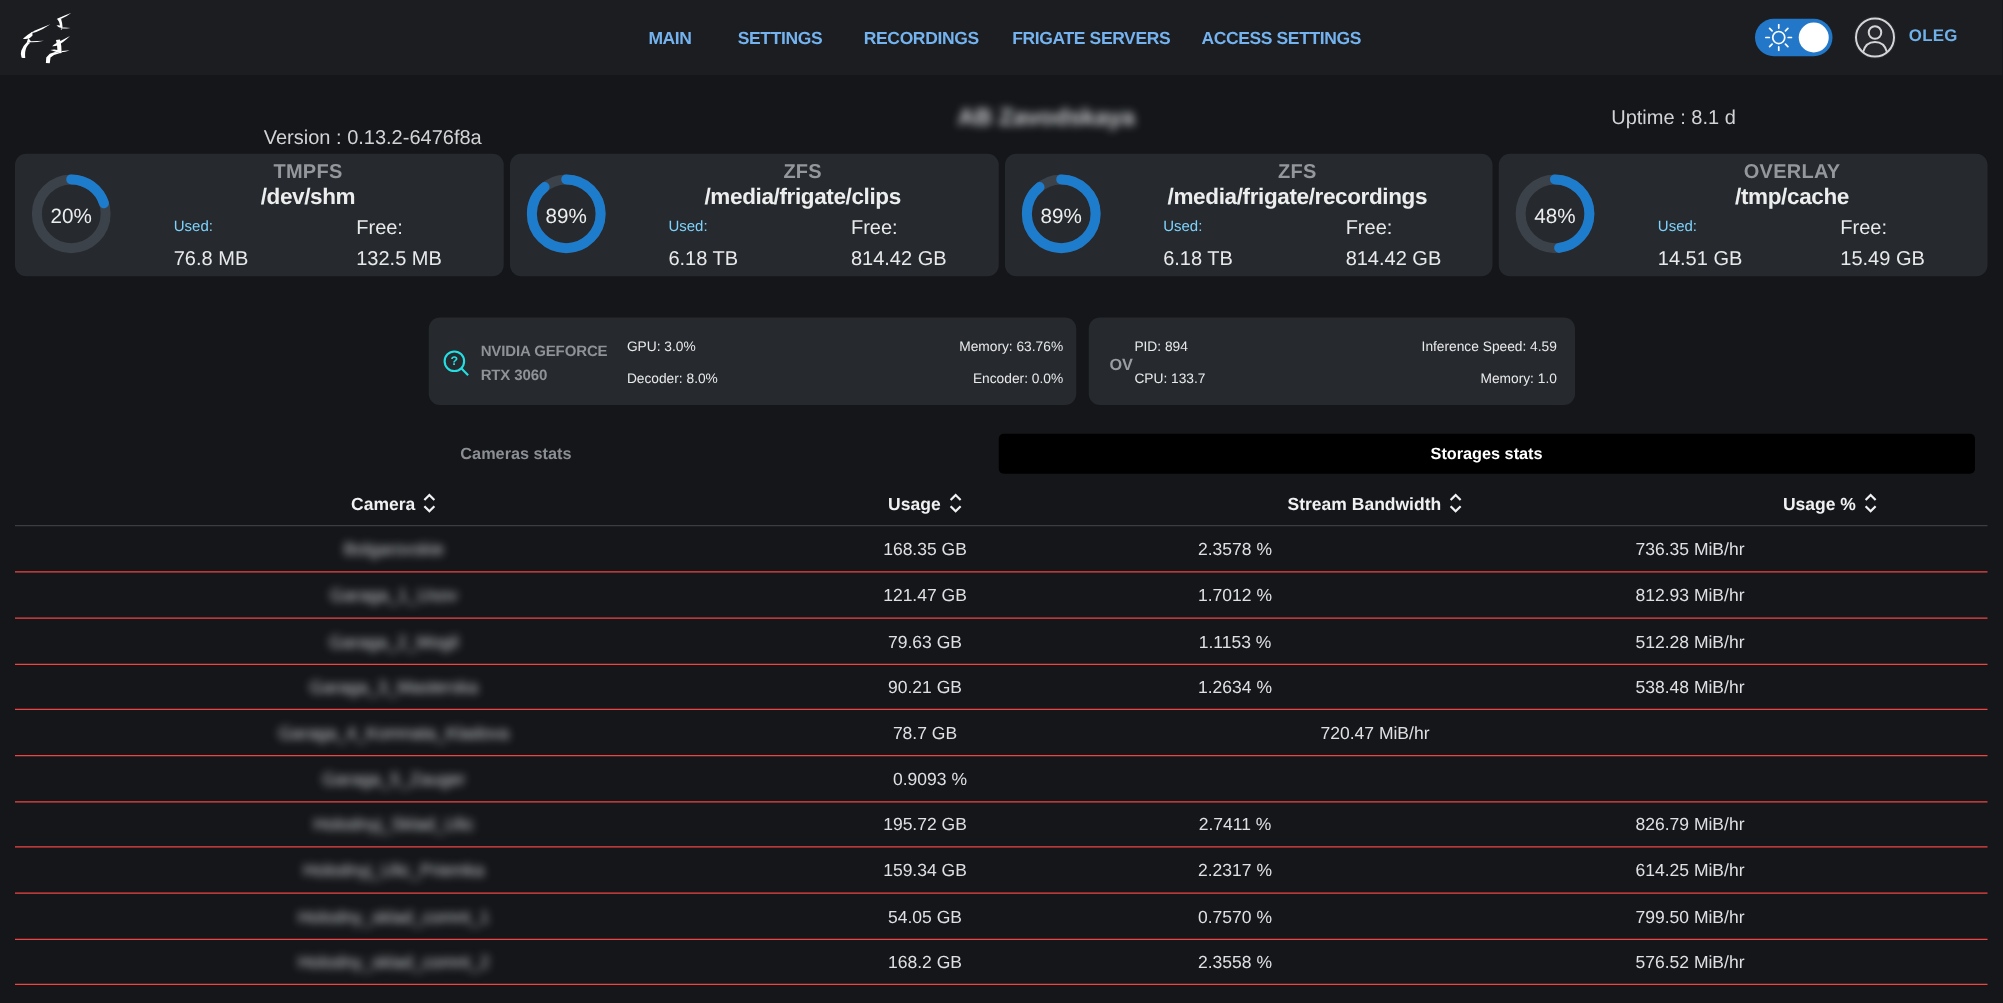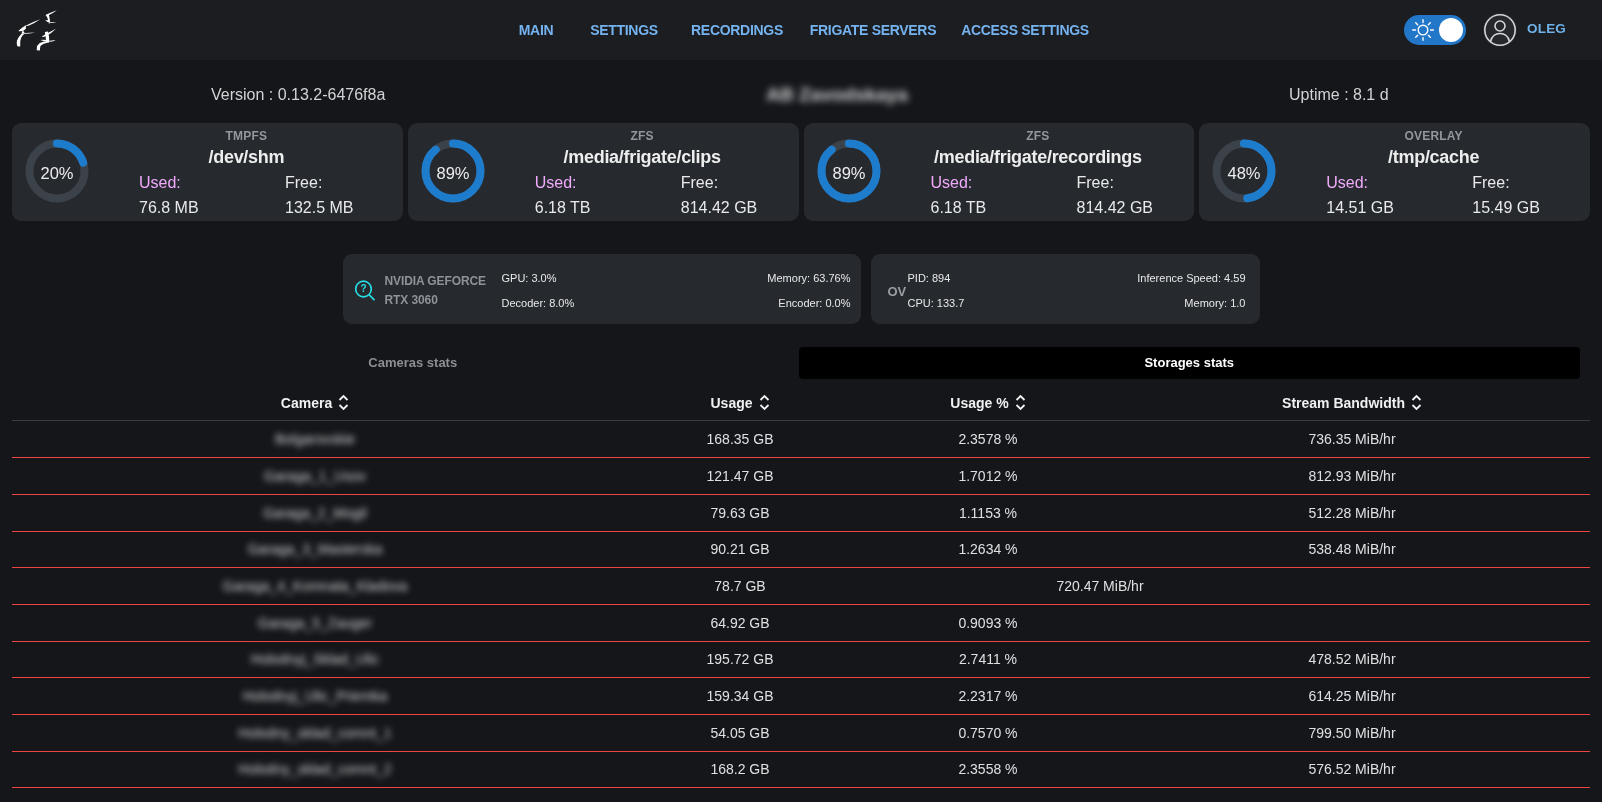--- a/index.html
+++ b/index.html
@@ -7,30 +7,30 @@
 .nav { position:absolute; left:0; top:0; width:1602px; height:60px; background:#1b1d21; }
 .logo { position:absolute; left:8px; top:0px; }
 .navlinks { position:absolute; left:0; top:0; width:1602px; height:60px; }
 .navlinks a { position:absolute; top:22px; transform:translateX(-50%); color:#74b3ef; font-size:14px; font-weight:bold; text-decoration:none; letter-spacing:-0.3px; white-space:nowrap; }
 .toggle { position:absolute; left:1404px; top:15px; width:62px; height:30px; background:#2277c9; border-radius:15px; }
 .knob { position:absolute; right:3px; top:3px; width:24px; height:24px; background:#fff; border-radius:50%; }
 .sun { position:absolute; left:8px; top:4px; }
 .person { position:absolute; left:1483px; top:13px; width:34px; height:34px; background:#26282d; border-radius:50%; display:flex; align-items:center; justify-content:center; }
 .oleg { position:absolute; left:1527px; top:21px; color:#6fb1e8; font-size:13.5px; font-weight:bold; letter-spacing:0.2px; }
 .inforow { position:absolute; left:0; top:86px; width:1602px; height:22px; color:#d2d3d5; font-size:16px; }
-.version { position:absolute; left:211px; top:0; }
+.version { position:absolute; left:211px; top:16px; }
 .uptime { position:absolute; left:1289px; top:0; }
 .blurtitle { position:absolute; left:756px; top:-2px; width:162px; text-align:center; color:#cfd1d3; font-size:19px; font-weight:bold; filter:blur(3.5px); }
 .cards { position:absolute; left:12px; top:123px; width:1578px; display:flex; gap:5px; }
 .card { flex:1; height:98px; background:#26292e; border-radius:9px; position:relative; }
 .donut { position:absolute; left:13px; top:16px; }
 .donut text { fill:#eceded; font-size:16.5px; font-family:"Liberation Sans",sans-serif; }
-.ct { position:absolute; left:78px; right:0; top:6px; text-align:center; color:#94979b; font-size:12px; font-weight:bold; letter-spacing:0.2px; }
+.ct { position:absolute; left:78px; right:0; top:6px; text-align:center; color:#94979b; font-size:16px; font-weight:bold; letter-spacing:0.2px; }
 .cp { position:absolute; left:78px; right:0; top:24px; text-align:center; color:#eceded; font-size:18px; font-weight:bold; letter-spacing:-0.3px; }
-.lu { position:absolute; left:127px; top:51px; font-size:16px; color:#f0abfc; }
+.lu { position:absolute; left:127px; top:51px; font-size:12px; color:#7dd3fc; }
 .lf { position:absolute; left:273px; top:51px; font-size:16px; color:#e8e9ea; }
 .vu { position:absolute; left:127px; top:76px; font-size:16px; color:#e8e9ea; }
 .vf { position:absolute; left:273px; top:76px; font-size:16px; color:#e8e9ea; }
 .gpurow { position:absolute; left:0; top:254px; width:1602px; display:flex; justify-content:center; gap:10px; }
 .gcard { height:70px; background:#26292e; border-radius:9px; position:relative; }
 .gpu { width:518px; }
 .ov { width:389px; }
 .gicon { position:absolute; left:9.5px; top:22.5px; }
 .gbrand { position:absolute; left:42px; top:18px; font-size:12px; font-weight:bold; color:#8f9297; line-height:18.5px; letter-spacing:-0.1px; }
 .gcol { font-size:11px; color:#e8e9ea; line-height:25px; position:absolute; top:11.5px; }
@@ -175,25 +175,25 @@
 </div>
 <div class="thead">
   <div class="th c1">Camera <svg width="11" height="17" viewBox="0 0 11 17" fill="none" stroke="#f0f1f2" stroke-width="1.8">
         <path d="M1.5 6 L5.5 2 L9.5 6"></path>
         <path d="M1.5 11 L5.5 15 L9.5 11"></path>
       </svg></div>
   <div class="th c2">Usage <svg width="11" height="17" viewBox="0 0 11 17" fill="none" stroke="#f0f1f2" stroke-width="1.8">
         <path d="M1.5 6 L5.5 2 L9.5 6"></path>
         <path d="M1.5 11 L5.5 15 L9.5 11"></path>
       </svg></div>
+  <div class="th c4">Stream Bandwidth <svg width="11" height="17" viewBox="0 0 11 17" fill="none" stroke="#f0f1f2" stroke-width="1.8">
+        <path d="M1.5 6 L5.5 2 L9.5 6"></path>
+        <path d="M1.5 11 L5.5 15 L9.5 11"></path>
+      </svg></div>
   <div class="th c3">Usage % <svg width="11" height="17" viewBox="0 0 11 17" fill="none" stroke="#f0f1f2" stroke-width="1.8">
-        <path d="M1.5 6 L5.5 2 L9.5 6"></path>
-        <path d="M1.5 11 L5.5 15 L9.5 11"></path>
-      </svg></div>
-  <div class="th c4">Stream Bandwidth <svg width="11" height="17" viewBox="0 0 11 17" fill="none" stroke="#f0f1f2" stroke-width="1.8">
         <path d="M1.5 6 L5.5 2 L9.5 6"></path>
         <path d="M1.5 11 L5.5 15 L9.5 11"></path>
       </svg></div>
 </div>
 <div id="rows">
 <div class="trow" style="top:421.3px">
       <div class="td c1">
         <span class="bname">Bolgarovskie</span>
       </div>
       <div class="td c2">168.35 GB</div>
@@ -228,30 +228,29 @@
       <div class="td c1">
         <span class="bname">Garaga_4_Komnata_Kladova</span>
       </div>
       <div class="td c2">78.7 GB</div>
       <div class="td c4">720.47 MiB/hr</div>
     </div>
 <div class="trow" style="top:604.7px">
       <div class="td c1">
         <span class="bname">Garaga_5_Zauger</span>
       </div>
-      <div class="td c2">64.92 GB</div>
       <div class="td c3">0.9093 %</div>
     </div>
 <div class="trow" style="top:641.3px">
       <div class="td c1">
         <span class="bname">Holodnyj_Sklad_Ulic</span>
       </div>
       <div class="td c2">195.72 GB</div>
       <div class="td c3">2.7411 %</div>
-      <div class="td c4">478.52 MiB/hr</div>
+      <div class="td c4">826.79 MiB/hr</div>
     </div>
 <div class="trow" style="top:678.0px">
       <div class="td c1">
         <span class="bname">Holodnyj_Ulic_Priemka</span>
       </div>
       <div class="td c2">159.34 GB</div>
       <div class="td c3">2.2317 %</div>
       <div class="td c4">614.25 MiB/hr</div>
     </div>
 <div class="trow" style="top:714.7px">

